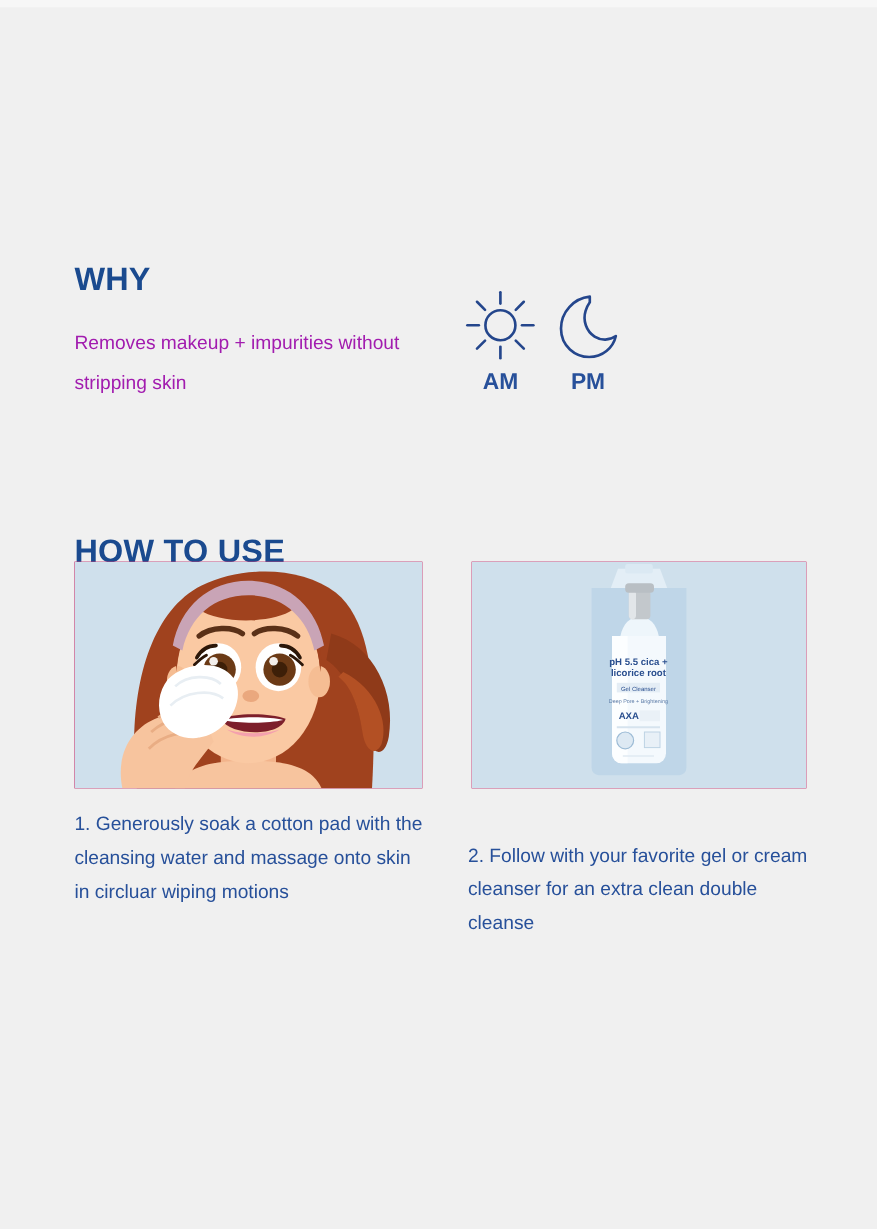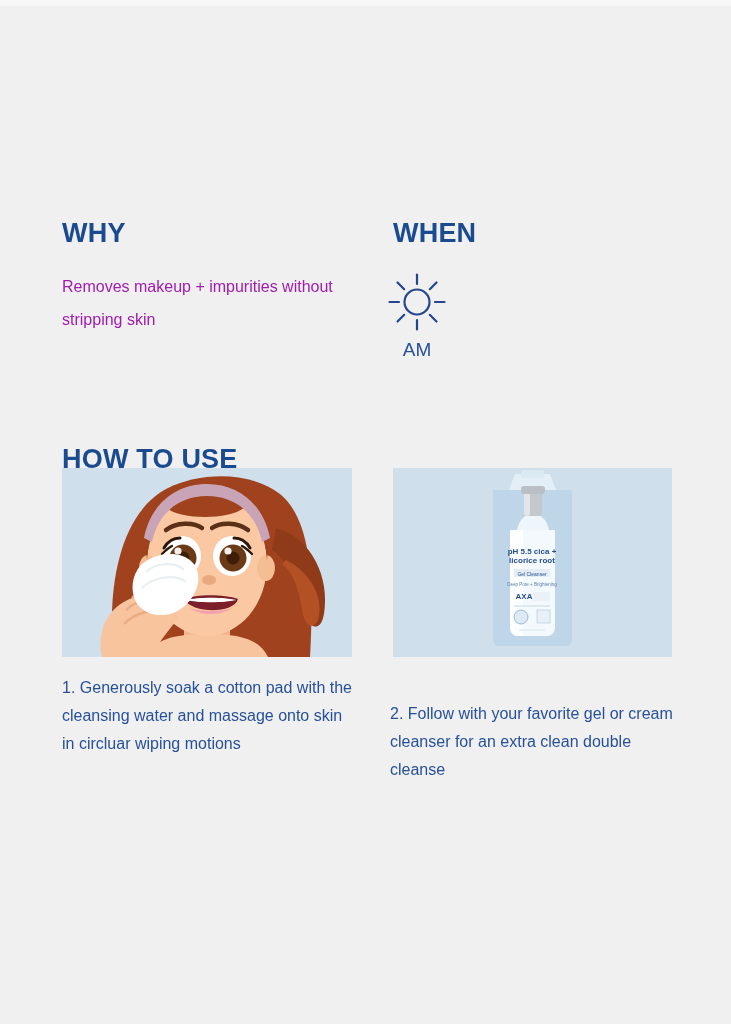--- a/index.html
+++ b/index.html
@@ -51,20 +51,21 @@
   #when-icons {
     margin-top:22px;
     position:relative;
     height:100px;
   }
   .icon-col {
     position:absolute;
     top:0;
     width:80px;
     text-align:center;
+    font-weight:bold;
   }
   #am-col { left:-16px; }
   #pm-col { left:57px; }
   .icon-wrap {
     height:62px;
     display:flex;
     align-items:center;
     justify-content:center;
   }
   .icon-caption {
@@ -110,41 +111,55 @@
 <body>
 
 <div id="top-band"></div>
 
 <div id="why-block">
   <div class="section-heading">WHY</div>
   <div id="why-body" class="body-text">Removes makeup + impurities without stripping skin</div>
 </div>
 
 <div id="when-block">
-  <div class="section-heading">WHEN</div>
 
   <div id="when-icons">
 
     <div id="am-col" class="icon-col">
       <div class="icon-wrap">
         <svg width="60" height="60" viewBox="0 0 60 60" fill="none" stroke="#24468c" stroke-width="2.2" stroke-linecap="round">
           <circle cx="30" cy="30" r="12.5"></circle>
           <line x1="30" y1="2.5" x2="30" y2="12"></line>
           <line x1="30" y1="48" x2="30" y2="57.5"></line>
           <line x1="2.5" y1="30" x2="12" y2="30"></line>
           <line x1="48" y1="30" x2="57.5" y2="30"></line>
           <line x1="10.5" y1="10.5" x2="17.2" y2="17.2"></line>
           <line x1="42.8" y1="42.8" x2="49.5" y2="49.5"></line>
           <line x1="49.5" y1="10.5" x2="42.8" y2="17.2"></line>
           <line x1="17.2" y1="42.8" x2="10.5" y2="49.5"></line>
         </svg>
       </div>
       <div class="icon-caption">AM</div>
     </div>
 
+    <div id="pm-col" class="icon-col">
+      <div class="icon-wrap">
+        <svg width="56" height="56" viewBox="0 0 56 56" fill="none" stroke="#24468c" stroke-width="2.2" stroke-linecap="round" stroke-linejoin="round">
+          <path d="M29.5 4.2
+                   C 16.0 5.6 5.5 17.0 5.5 30.8
+                   C 5.5 45.6 17.5 54.5 29.0 54.5
+                   C 40.0 54.5 49.0 47.0 51.2 37.0
+                   C 46.0 40.8 39.0 41.0 33.5 37.5
+                   C 26.5 33.0 23.5 24.0 26.0 16.0
+                   C 26.8 13.4 28.0 10.9 29.5 8.8
+                   Z"></path>
+        </svg>
+      </div>
+      <div class="icon-caption">PM</div>
+    </div>
 
   </div>
 </div>
 
 <div id="howto-heading" class="section-heading">HOW TO USE</div>
 
 <div id="panel-1" class="step-panel">
   <svg width="290" height="189" viewBox="0 0 290 189">
     <rect width="290" height="189" fill="#cfe0ec"></rect>
 

